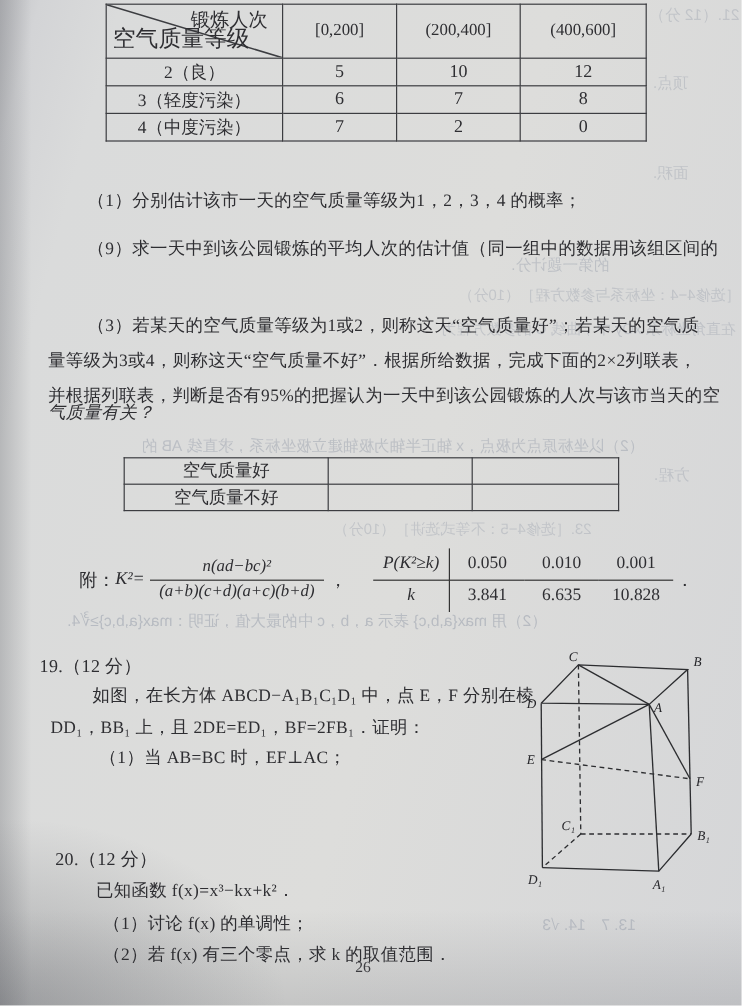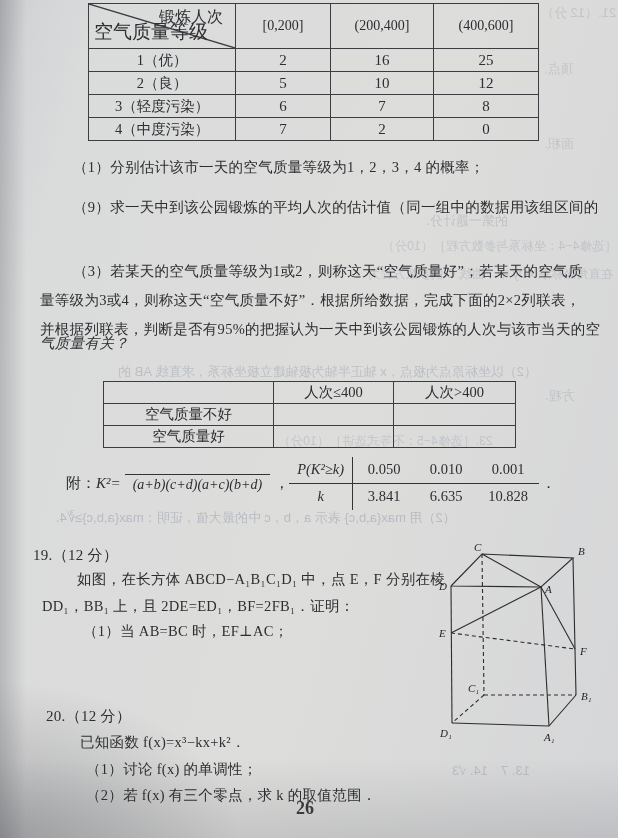--- a/index.html
+++ b/index.html
@@ -35,36 +35,36 @@
   
   .t2 { position:absolute; left:103px; top:381px; width:412px; table-layout:fixed; }
   .t2 td { border:1.5px solid #3c3d41; text-align:center; padding:0; font-size:14.5px; height:21px; }
 
   
   .formula { position:absolute; left:66px; top:454px; height:58px; display:flex; align-items:center; font-size:15px; }
   .mathit { font-style:italic; }
   .frac { display:inline-block; text-align:center; font-style:italic; font-size:14px; margin:0 4px; }
   .frac .num { display:block; padding:0 8px 2px; }
   .frac .den { display:block; border-top:1.4px solid #333; padding:2px 8px 0; }
-  .ptable { margin-left:0; }
+  .ptable { margin-left:22px; }
   .ptable td { padding:2px 0; text-align:center; font-size:14.5px; height:22px; }
   .ptable .pl { font-style:italic; border-right:1.4px solid #333; padding:0 8px; }
   .ptable .pv { width:62px; }
   .ptable tr.r1 td { border-bottom:1.4px solid #333; }
   .enddot { margin-left:2px; }
 
   
   .fig { position:absolute; left:438px; top:540px; width:160px; height:210px; }
   .fig svg { width:100%; height:100%; }
   .fig text { font-family:"Liberation Serif","DejaVu Serif",serif; font-style:italic; font-size:11px; fill:#26262a; }
   .edge { stroke:#2c2d30; stroke-width:1.1; fill:none; }
   .edge.dash { stroke-dasharray:4 3; }
 
   
-  .pageno { position:absolute; left:296px; top:798px; font-size:18px; color:#3b3b3f;font-weight:bold; }
+  .pageno { position:absolute; left:296px; top:798px; font-size:13px; color:#3b3b3f; }
 
   
   .bt { position:absolute; transform:scaleX(-1); color:#8d95a4; opacity:.32;
         font-size:13px; white-space:nowrap; font-family:"Liberation Sans",sans-serif; }
   .bt0 { left:541px; top:4px; }
   .bt1 { left:544px; top:60px; }
   .bt2 { left:544px; top:135px; }
   .bt3 { left:426px; top:212px; opacity:.38; }
   .bt4 { left:382px; top:238px; font-size:12.5px; }
   .bt5 { left:368px; top:266px; font-size:12.5px; }
@@ -109,26 +109,20 @@
           <line x1="0" y1="0" x2="147" y2="44" stroke="#3c3d41" stroke-width="1.3"></line>
         </svg>
         <span class="diag-top">锻炼人次</span>
         <span class="diag-bottom">空气质量等级</span>
       </td>
       <td>[0,200]</td>
       <td>(200,400]</td>
       <td>(400,600]</td>
     </tr>
     <tr class="drow">
-      <td>1（优）</td>
-      <td class="num">2</td>
-      <td class="num">16</td>
-      <td class="num">25</td>
-    </tr>
-    <tr class="drow">
       <td>2（良）</td>
       <td class="num">5</td>
       <td class="num">10</td>
       <td class="num">12</td>
     </tr>
     <tr class="drow">
       <td>3（轻度污染）</td>
       <td class="num">6</td>
       <td class="num">7</td>
       <td class="num">8</td>
@@ -149,42 +143,38 @@
   <div class="line" style="left:40px; top:320px;">并根据列联表，判断是否有95%的把握认为一天中到该公园锻炼的人次与该市当天的空</div>
   <div class="line" style="left:40px; top:334px;font-style:italic;">气质量有关？</div>
 
   <table class="t2">
     <colgroup>
         <col style="width:170px">
         <col style="width:120px">
         <col style="width:122px">
       </colgroup>
     <tbody>
-        <tr>
-      <td></td>
-      <td>人次≤400</td>
-      <td>人次&gt;400</td>
+    <tr>
+      <td>空气质量好</td>
+      <td></td>
+      <td></td>
     </tr>
     <tr>
       <td>空气质量不好</td>
-      <td></td>
-      <td></td>
-    </tr>
-    <tr>
-      <td>空气质量好</td>
       <td></td>
       <td></td>
     </tr>
   </tbody>
     </table>
 
   <div class="formula">
     <span>附：</span>
     <span class="mathit">K²=</span>
     <span class="frac">
+      <span class="num">n(ad−bc)²</span>
       <span class="den">(a+b)(c+d)(a+c)(b+d)</span>
     </span>
     <span>，</span>
     <table class="ptable">
       <tbody>
           <tr class="r1">
         <td class="pl">P(K²≥k)</td>
         <td class="pv">0.050</td>
         <td class="pv">0.010</td>
         <td class="pv">0.001</td>

